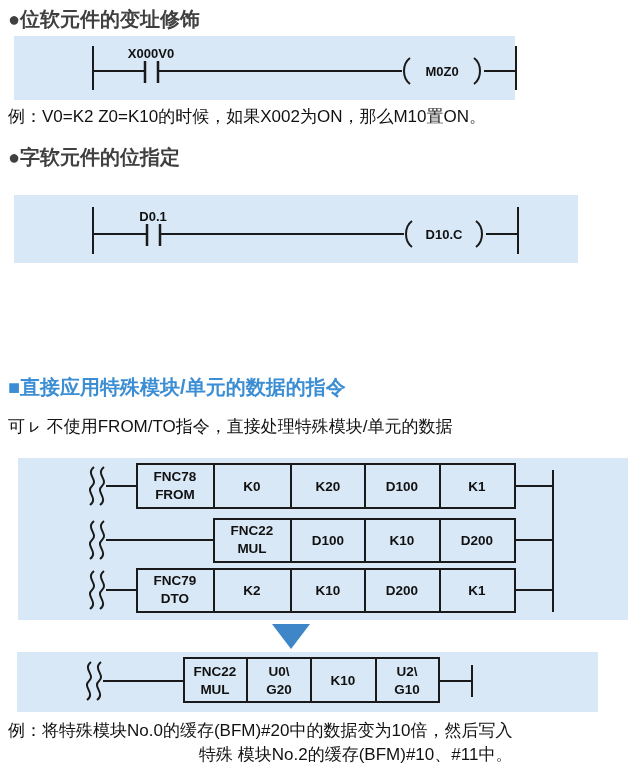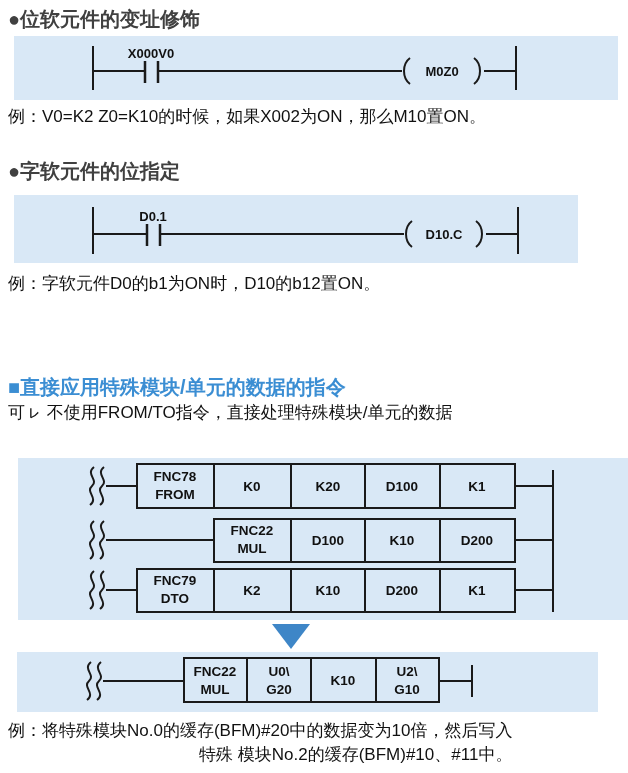--- a/index.html
+++ b/index.html
@@ -26,65 +26,64 @@
   .ex2line{line-height:24px;}
   .ex2line .indent{padding-left:34px;}
 </style>
 </head>
 <body>
 
 <div id="page">
 
   <div class="heading" style="top:6px">●位软元件的变址修饰</div>
 
-  <div class="ladder-box" style="left:14px;top:36px;width:604px;height:64px">
+  <div class="ladder-box" style="left:14px;top:36px;width:501px;height:64px">
     <svg width="604" height="64" viewBox="0 0 604 64">
       <g stroke="var(--line-color)" stroke-width="2" fill="none">
         <line x1="79" y1="10" x2="79" y2="54"></line>
         <line x1="79" y1="35" x2="131" y2="35"></line>
         <line x1="131" y1="25" x2="131" y2="47" stroke-width="2.5"></line>
         <line x1="144" y1="25" x2="144" y2="47" stroke-width="2.5"></line>
         <line x1="144" y1="35" x2="388" y2="35"></line>
         <path d="M396,22 C388,28 388,42 396,48"></path>
         <path d="M460,22 C468,28 468,42 460,48"></path>
         <line x1="470" y1="35" x2="502" y2="35"></line>
         <line x1="502" y1="10" x2="502" y2="54"></line>
       </g>
       <text class="lbl" x="137" y="22" text-anchor="middle">X000V0</text>
       <text class="lbl" x="428" y="40" text-anchor="middle">M0Z0</text>
     </svg>
   </div>
 
   <div class="example" style="top:105px">例：V0=K2 Z0=K10的时候，如果X002为ON，那么M10置ON。</div>
 
-  <div class="heading" style="top:158px">●字软元件的位指定</div>
+  <div class="heading" style="top:144px">●字软元件的位指定</div>
 
   <div class="ladder-box" style="left:14px;top:195px;width:564px;height:68px">
     <svg width="604" height="68" viewBox="0 0 604 68">
       <g stroke="var(--line-color)" stroke-width="2" fill="none">
         <line x1="79" y1="12" x2="79" y2="59"></line>
         <line x1="79" y1="39" x2="133" y2="39"></line>
         <line x1="133" y1="29" x2="133" y2="51" stroke-width="2.5"></line>
         <line x1="146" y1="29" x2="146" y2="51" stroke-width="2.5"></line>
         <line x1="146" y1="39" x2="390" y2="39"></line>
         <path d="M398,26 C390,32 390,46 398,52"></path>
         <path d="M462,26 C470,32 470,46 462,52"></path>
         <line x1="472" y1="39" x2="504" y2="39"></line>
         <line x1="504" y1="12" x2="504" y2="59"></line>
       </g>
       <text class="lbl" x="139" y="26" text-anchor="middle">D0.1</text>
       <text class="lbl" x="430" y="44" text-anchor="middle">D10.C</text>
     </svg>
   </div>
 
-  <div class="example" style="top:272px">例：字软元件D0的b1为ON时，D10的b12置ON。</div>
 
   <div class="heading blue" style="top:374px">■直接应用特殊模块/单元的数据的指令</div>
 
-  <div class="subtext" style="top:401px">可ㇾ 不使用FROM/TO指令，直接处理特殊模块/单元的数据</div>
+  <div class="subtext" style="top:415px">可ㇾ 不使用FROM/TO指令，直接处理特殊模块/单元的数据</div>
 
   <div class="ladder-box" style="left:18px;top:458px;width:624px;height:162px">
     <svg width="580" height="162" viewBox="0 0 580 162">
       <g stroke="var(--line-color)" stroke-width="2" fill="none">
 
         <path d="M76,9 C67,16 81,22 74,28 C67,34 81,40 72,47"></path>
         <path d="M86,9 C77,16 91,22 84,28 C77,34 91,40 82,47"></path>
         <line x1="88" y1="28" x2="119" y2="28"></line>
         <rect x="119" y="6" width="378" height="44"></rect>
         <line x1="196" y1="6" x2="196" y2="50"></line>

